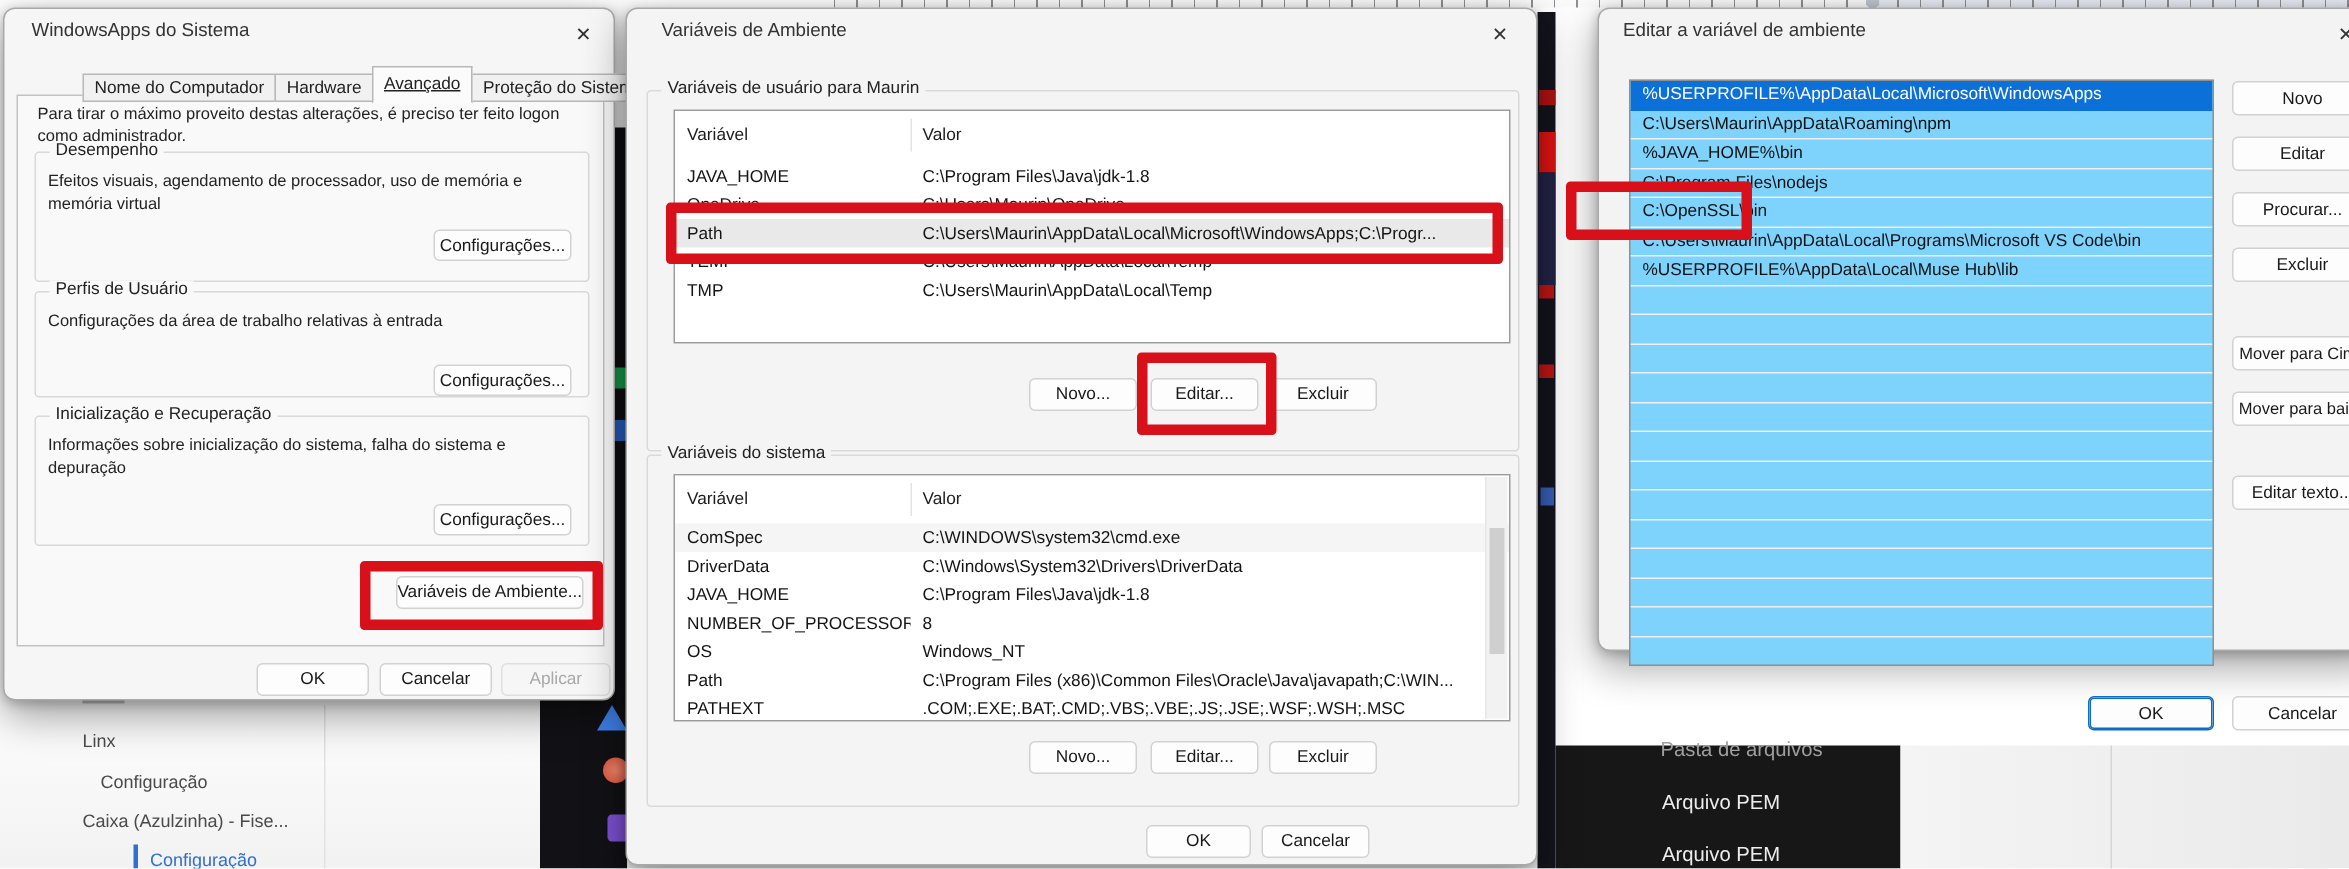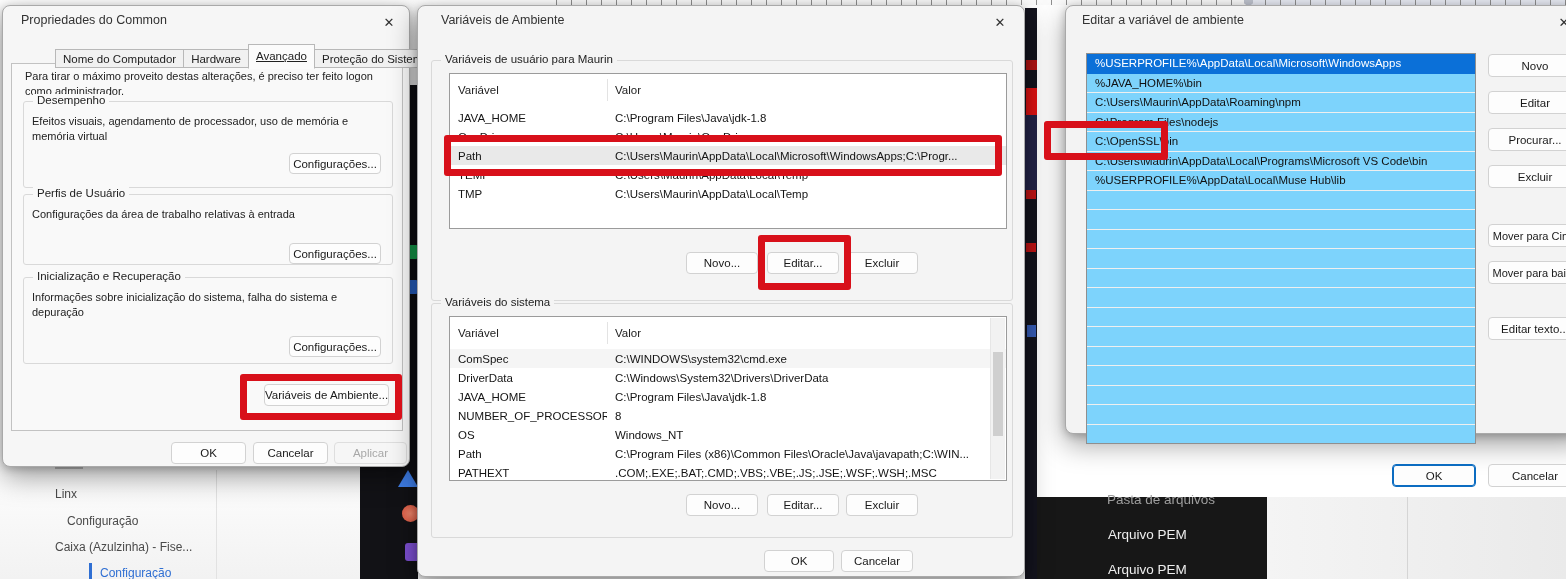--- a/index.html
+++ b/index.html
@@ -120,21 +120,21 @@
 <div class="frag" style="left:1027px;top:325px;width:9px;height:12px;background:#3e6bd4;opacity:.85;"></div>
 
 <div class="explorer-dark"></div>
 <div class="explorer-light"></div>
 <div class="explorer-vline"></div>
 <div class="extext" style="left:1107px;top:492px;color:#9f9f9f;">Pasta de arquivos</div>
 <div class="extext" style="left:1108px;top:527px;">Arquivo PEM</div>
 <div class="extext" style="left:1108px;top:562px;">Arquivo PEM</div>
 
 <div class="dlg" id="dlg1">
-  <div class="dtitle" style="left:18px;top:7px;">Propriedades do Common</div>
+  <div class="dtitle" style="left:18px;top:7px;">WindowsApps do Sistema</div>
   <div class="close" style="right:10px;top:6px;">✕</div>
 
   <div class="tabs">
     <div class="tab">Nome do Computador</div>
     <div class="tab">Hardware</div>
     <div class="tab active">Avançado</div>
     <div class="tab">Proteção do Sistema</div>
     <div class="tab">Remoto</div>
   </div>
   <div class="pane"></div>
@@ -256,22 +256,22 @@
   <div class="btn" style="left:346px;top:544px;width:70px;height:22px;">OK</div>
   <div class="btn" style="left:423px;top:544px;width:72px;height:22px;">Cancelar</div>
 </div>
 
 <div class="dlg" id="dlg3">
   <div class="dtitle" style="left:16px;top:7px;">Editar a variável de ambiente</div>
   <div class="close" style="right:12px;top:6px;">✕</div>
 
   <div class="lst">
     <div class="lrow sel">%USERPROFILE%\AppData\Local\Microsoft\WindowsApps</div>
+    <div class="lrow">C:\Users\Maurin\AppData\Roaming\npm</div>
     <div class="lrow">%JAVA_HOME%\bin</div>
-    <div class="lrow">C:\Users\Maurin\AppData\Roaming\npm</div>
     <div class="lrow">C:\Program Files\nodejs</div>
     <div class="lrow">C:\OpenSSL\bin</div>
     <div class="lrow">C:\Users\Maurin\AppData\Local\Programs\Microsoft VS Code\bin</div>
     <div class="lrow">%USERPROFILE%\AppData\Local\Muse Hub\lib</div>
     <div class="lrow"></div>
     <div class="lrow"></div>
     <div class="lrow"></div>
     <div class="lrow"></div>
     <div class="lrow"></div>
     <div class="lrow"></div>

